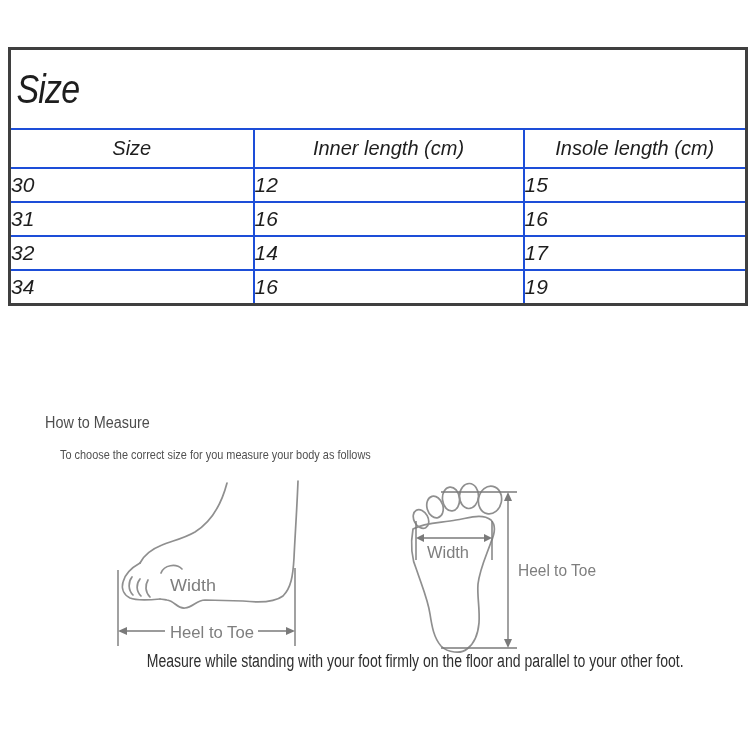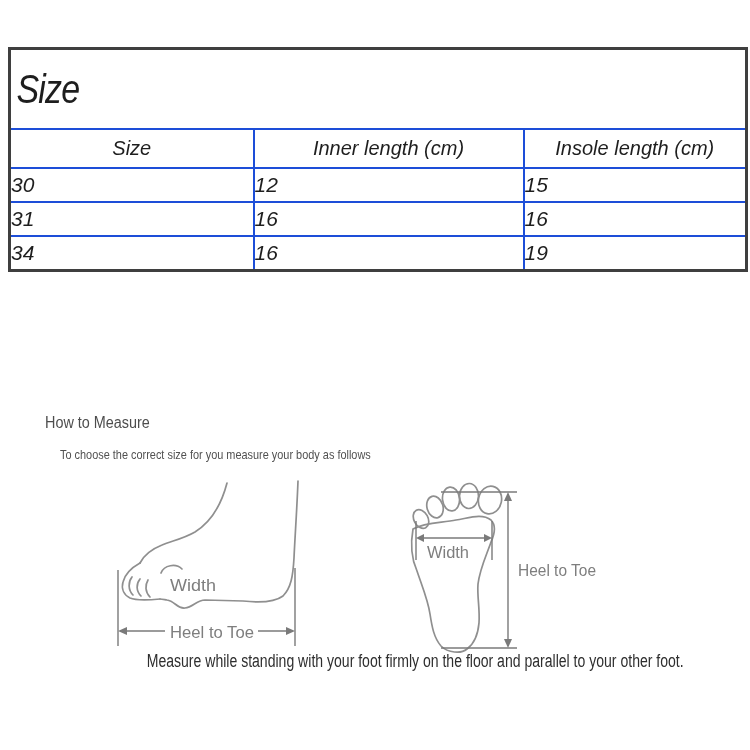--- a/index.html
+++ b/index.html
@@ -67,20 +67,25 @@
     <td>30</td>
     <td>12</td>
     <td>15</td>
   </tr>
   <tr class="data-row">
     <td>31</td>
     <td>16</td>
     <td>16</td>
   </tr>
   <tr class="data-row">
+    <td>32</td>
+    <td>14</td>
+    <td>17</td>
+  </tr>
+  <tr class="data-row">
     <td>34</td>
     <td>16</td>
     <td>19</td>
   </tr>
 </tbody>
   </table>
 
 <div class="htm-heading">
   <span class="narrow">How to Measure</span>
 </div>

